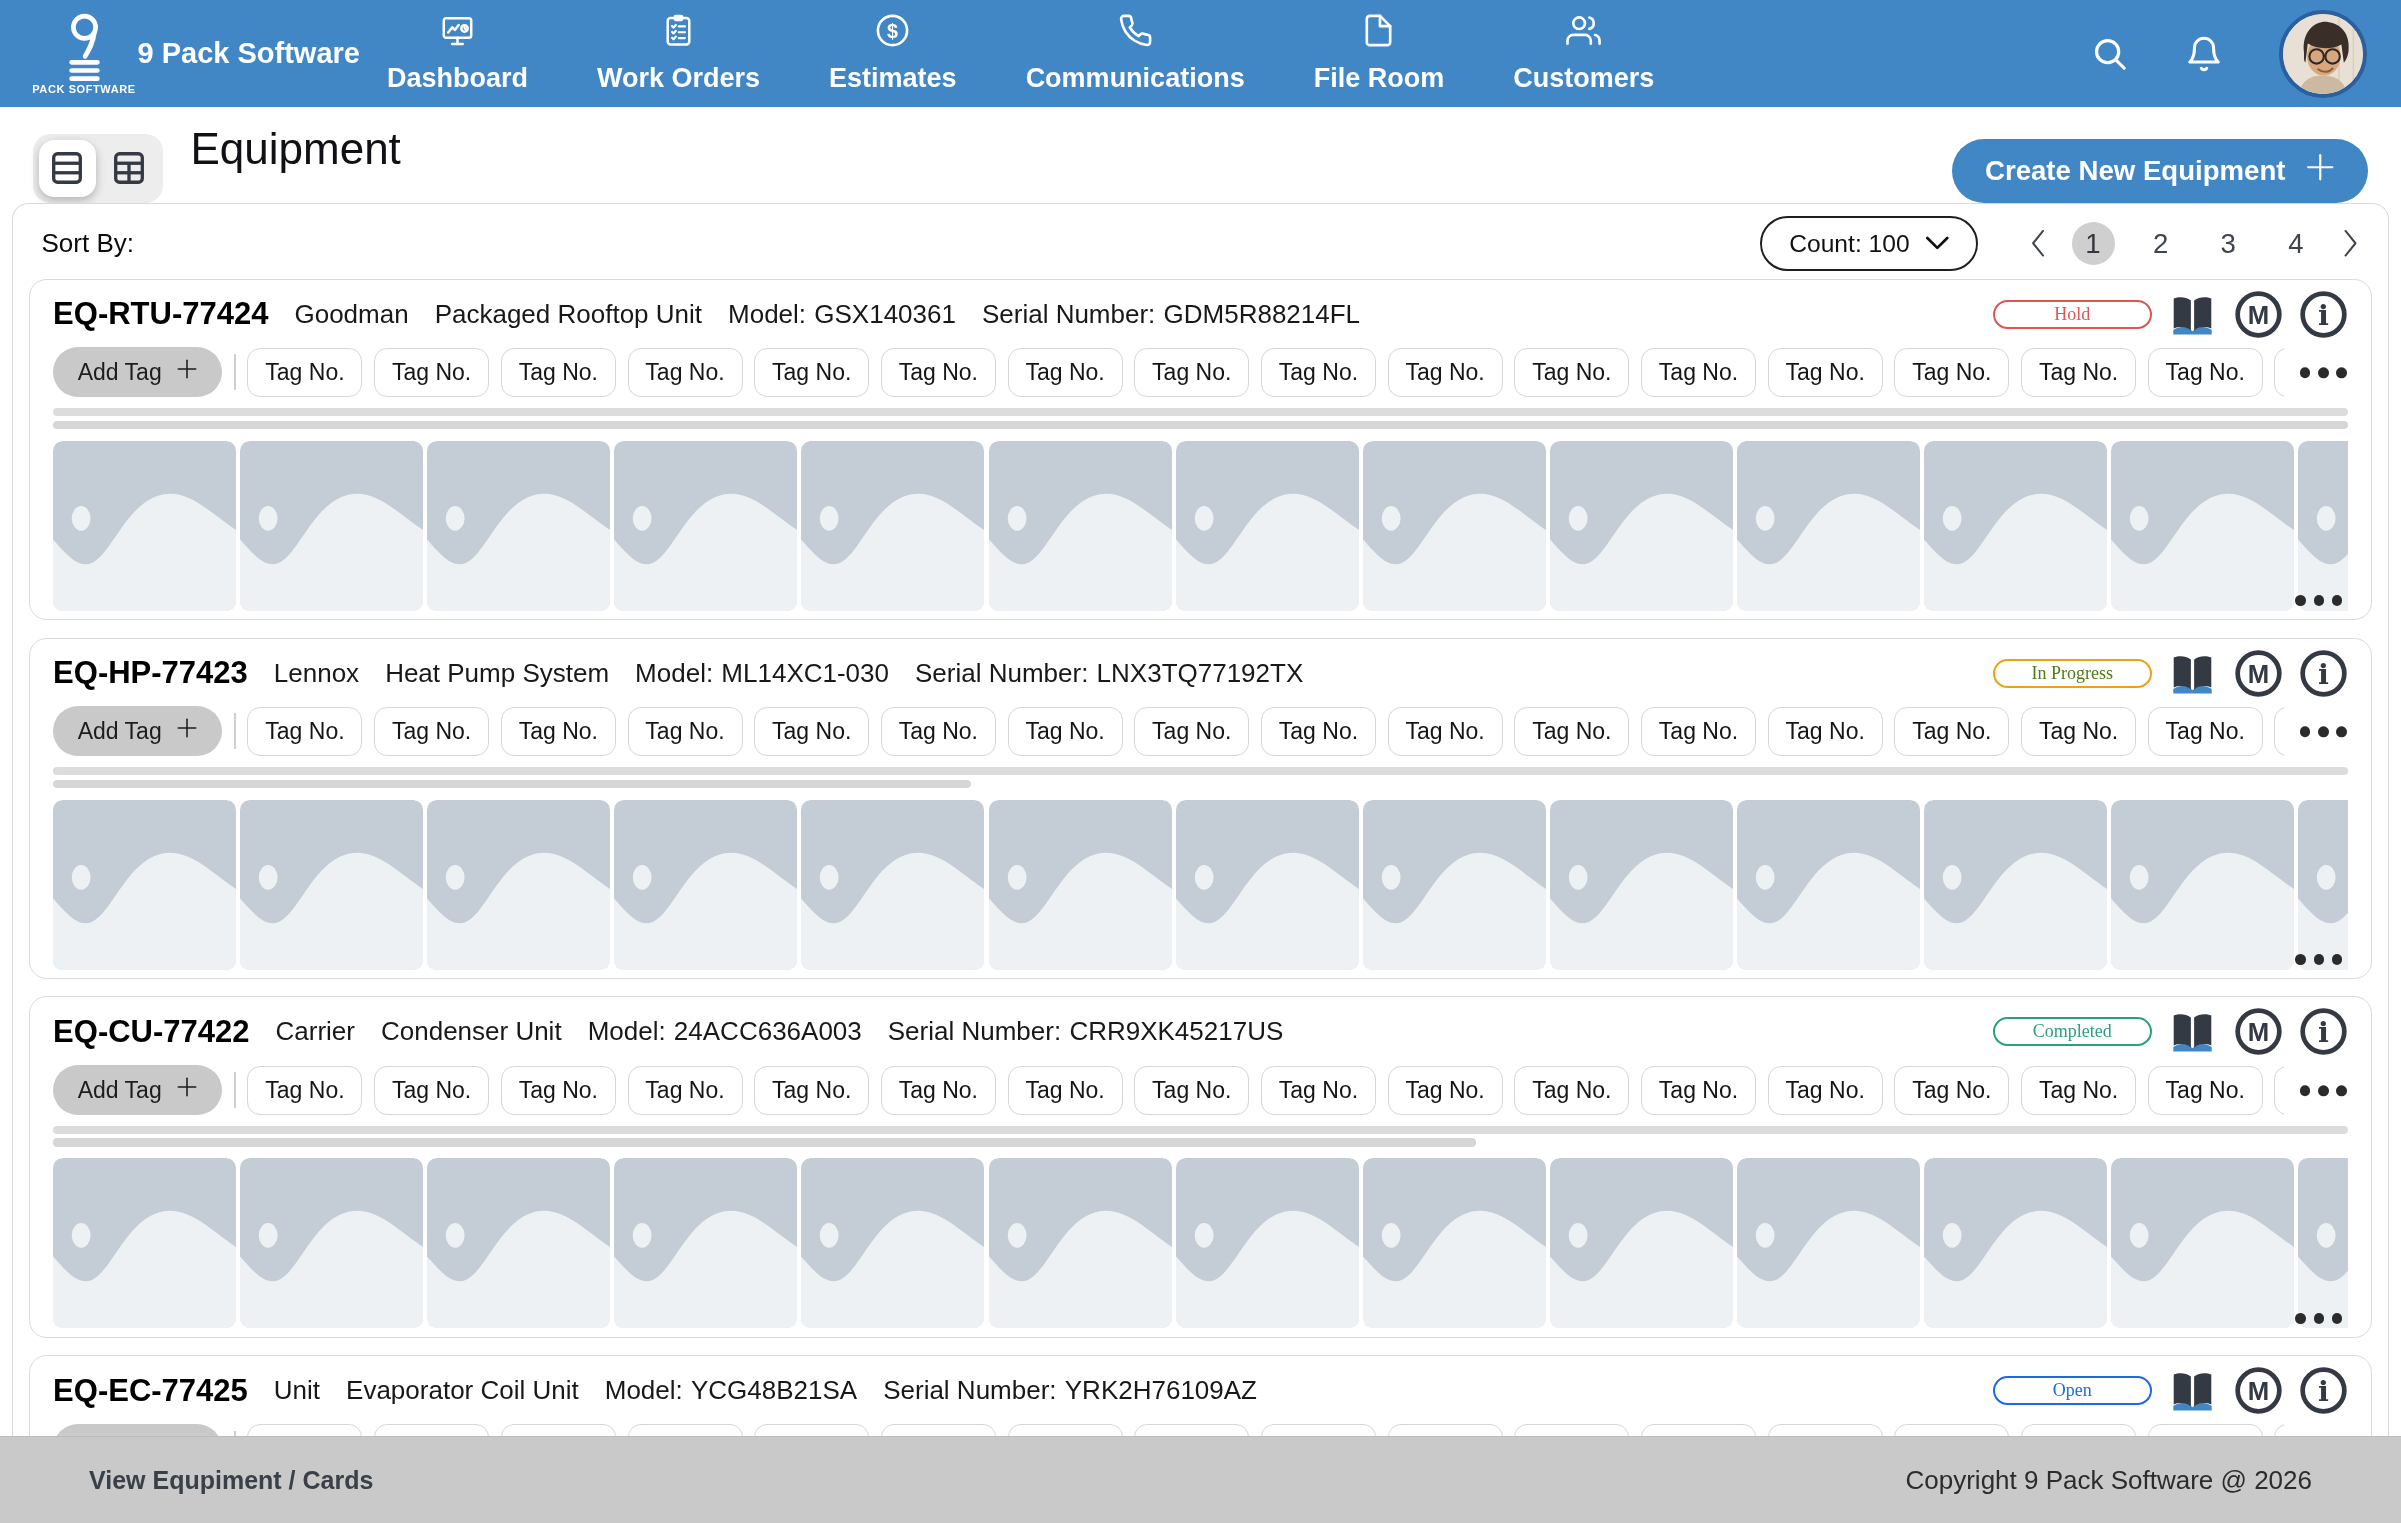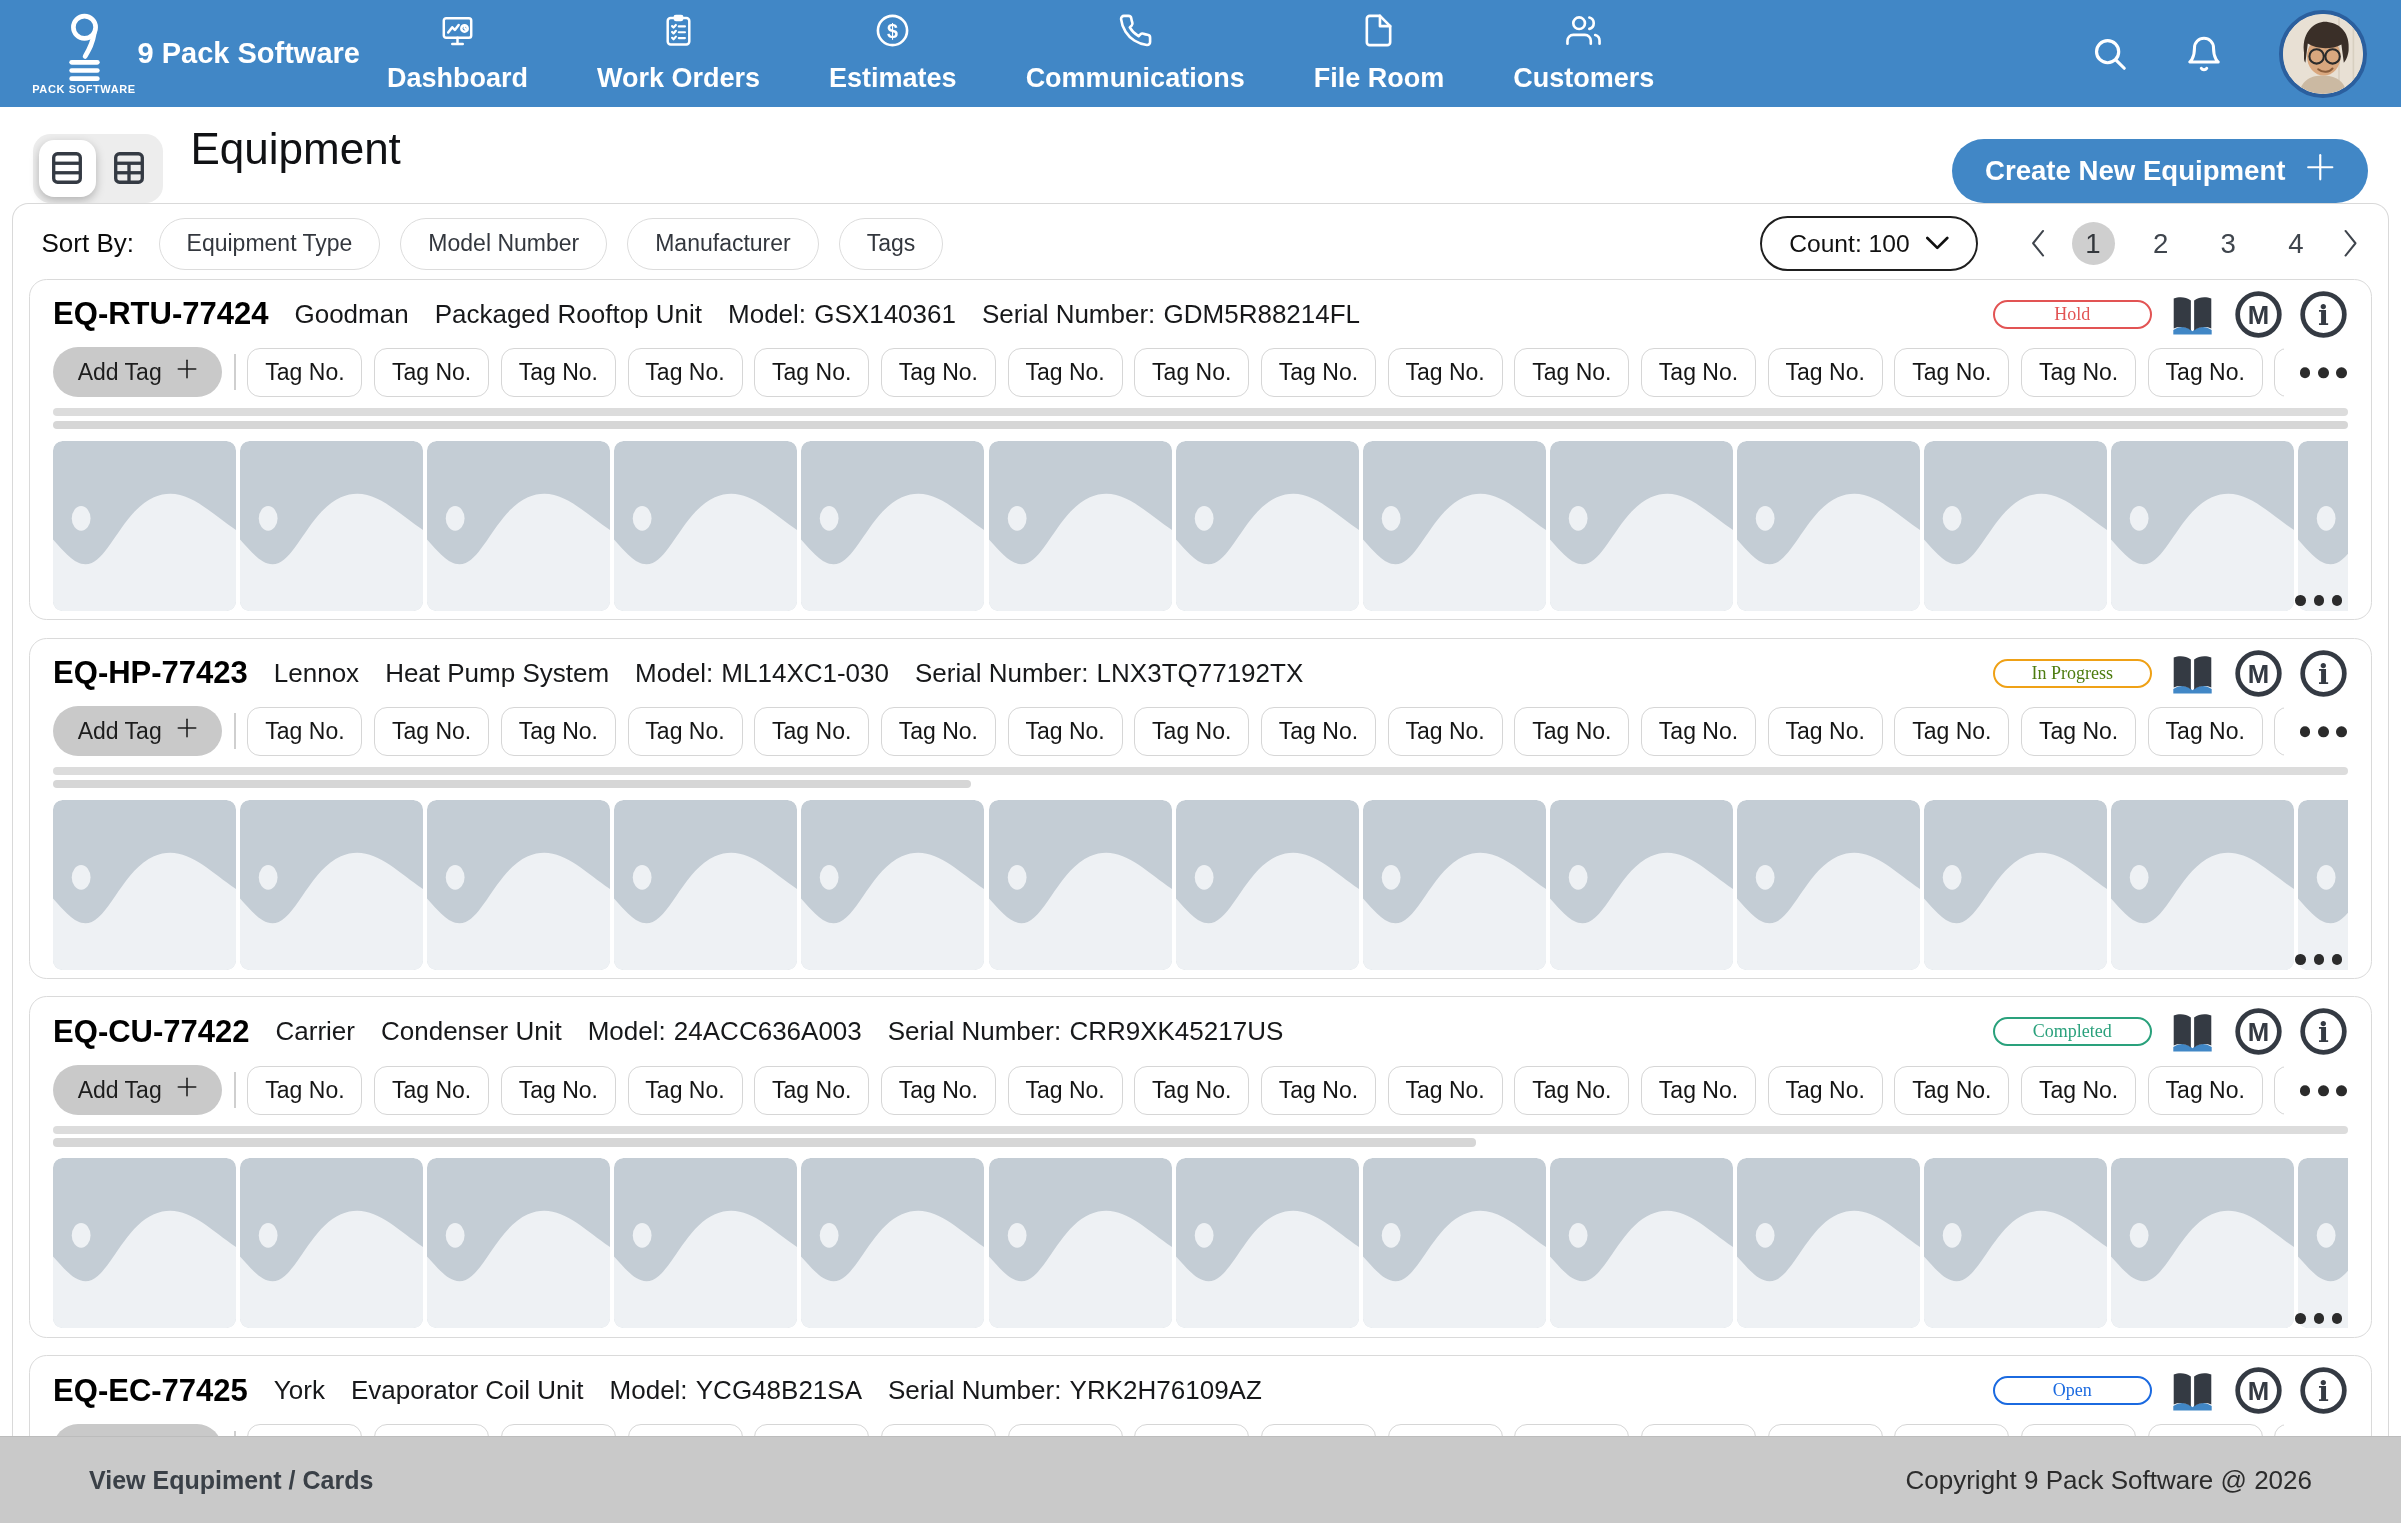--- a/index.html
+++ b/index.html
@@ -237,26 +237,20 @@
     <span class="plus-slot"><svg viewBox="0 0 48 48" fill="none" stroke="#fff" stroke-width="3.4" stroke-linecap="round">
           <line x1="24" y1="5" x2="24" y2="43"></line>
           <line x1="5" y1="24" x2="43" y2="24"></line>
         </svg></span>
   </button>
 </header>
 
 <section class="container">
   <div class="sortbar">
     <span class="sort-label">Sort By:</span>
-    <div class="sort-chips">
-        <span class="sort-chip">Equipment Type</span>
-        <span class="sort-chip">Model Number</span>
-        <span class="sort-chip">Manufacturer</span>
-        <span class="sort-chip">Tags</span>
-      </div>
     <div class="toolbar-right">
       <div class="count-pill">
         <span>Count: 100</span>
         <span class="chevdown-slot"><svg viewBox="0 0 42 28" fill="none" stroke="#111" stroke-width="4.6" stroke-linecap="round" stroke-linejoin="round">
               <polyline points="4 5 21 22 38 5"></polyline>
             </svg></span>
       </div>
       <div class="pagination">
         <span class="page-chev"><svg viewBox="0 0 30 52" fill="none" stroke="#3f454d" stroke-width="3.4" stroke-linecap="round" stroke-linejoin="round">
               <polyline points="24 5 7 26 24 47"></polyline>
@@ -786,21 +780,21 @@
     <span class="dots card-dots">
           <i></i>
           <i></i>
           <i></i>
         </span>
   </article>
 
   <article class="card">
     <div class="card-head">
       <span class="card-id">EQ-EC-77425</span>
-      <span class="card-detail">York</span>
+      <span class="card-detail">Unit</span>
       <span class="card-detail">Evaporator Coil Unit</span>
       <span class="card-detail detail-pair">
         <span>Model:</span>
         <span>YCG48B21SA</span>
       </span>
       <span class="card-detail detail-pair">
         <span>Serial Number:</span>
         <span>YRK2H76109AZ</span>
       </span>
       <span class="head-right">

